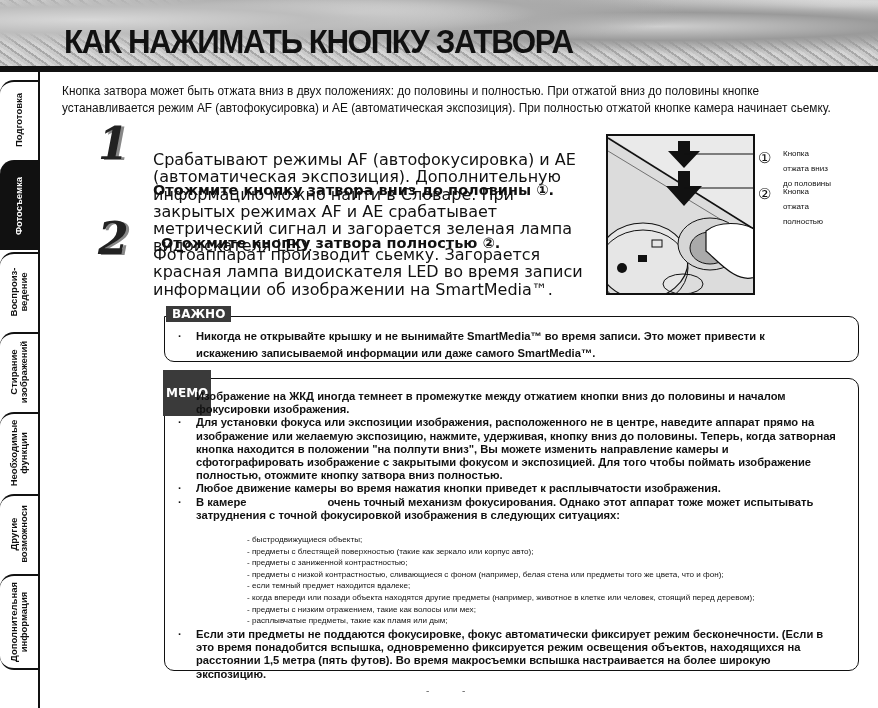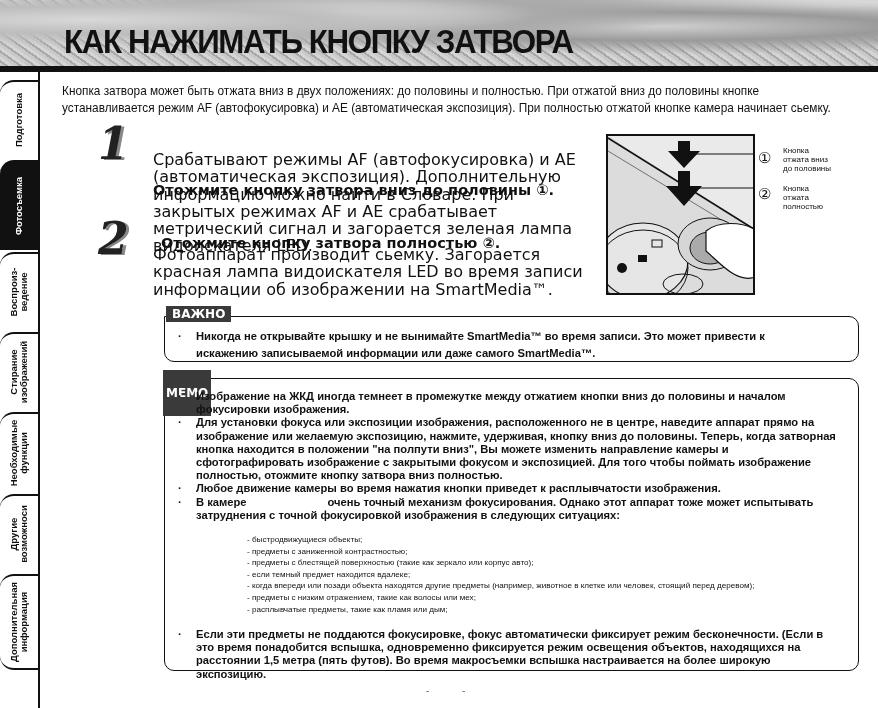--- a/index.html
+++ b/index.html
@@ -17,21 +17,21 @@
   .sidebar-line{position:absolute;left:38px;top:72px;width:2px;height:636px;background:#111;}
   .tab{position:absolute;left:0;width:38px;border-top:2px solid #111;border-top-left-radius:14px;box-sizing:border-box;display:flex;align-items:center;justify-content:center;}
   .tab span{display:block;transform:rotate(-90deg);white-space:pre;text-align:center;font-size:9.5px;font-weight:bold;line-height:10px;color:#111;}
   .tab.active{background:#111;}
   .tab.active span{color:#fff;}
   .intro{position:absolute;left:62px;top:83px;width:810px;font-size:12.2px;line-height:17px;transform:scaleX(0.97);transform-origin:left;}
   .step-num{position:absolute;font-family:"DejaVu Serif",serif;font-style:italic;font-weight:bold;font-size:44px;color:#222;text-shadow:3px 1px 0 #888;}
   .step-title{position:absolute;left:153px;font-family:"DejaVu Sans",sans-serif;font-weight:bold;font-size:14.5px;}
   .step-body{position:absolute;left:153px;width:430px;font-family:"DejaVu Sans",sans-serif;font-size:16px;line-height:17.3px;}
   .photo{position:absolute;left:606px;top:134px;width:149px;height:161px;border:2px solid #111;box-sizing:border-box;background:#e9e9e9;overflow:hidden;}
-  .callout{position:absolute;left:783px;font-size:8px;line-height:9px;color:#111;}
+  .callout{position:absolute;left:783px;font-size:8px;line-height:15px;color:#111;}
   .circ{position:absolute;left:758px;font-size:15px;line-height:15px;}
   .box{position:absolute;border:1.3px solid #111;border-radius:0 10px 10px 10px;box-sizing:border-box;}
   .box-label{position:absolute;background:#3a3a3a;color:#fff;font-weight:bold;font-family:"DejaVu Sans",sans-serif;font-size:12px;padding:1px 6px;}
   .bullets{position:absolute;font-size:11.2px;line-height:13.2px;}
   .b{position:relative;padding-left:22px;font-weight:bold;}
   .b::before{content:"·";position:absolute;left:4px;top:0;font-weight:bold;}
   .sub{position:absolute;left:247px;font-size:8.1px;line-height:11.6px;}
   .pager{position:absolute;top:685px;font-size:10px;color:#666;}
 </style>
 </head>
@@ -121,22 +121,23 @@
 <div class="box" style="left:164px;top:378px;width:695px;height:293px;"></div>
 <div class="box-label" style="left:163px;top:370px;padding:16px 3px;">MEMO</div>
 <div class="bullets" style="left:174px;top:390px;width:665px;">
   <div class="b">Изображение на ЖКД иногда темнеет в промежутке между отжатием кнопки вниз до половины и началом фокусировки изображения.</div>
   <div class="b">Для установки фокуса или экспозиции изображения, расположенного не в центре, наведите аппарат прямо на изображение или желаемую экспозицию, нажмите, удерживая, кнопку вниз до половины. Теперь, когда затворная кнопка находится в положении "на полпути вниз", Вы можете  изменить направление камеры и сфотографировать изображение с закрытыми фокусом и экспозицией. Для того чтобы поймать изображение полностью, отожмите кнопку затвора вниз полностью.</div>
   <div class="b">Любое движение камеры во время нажатия кнопки приведет к расплывчатости изображения.</div>
   <div class="b" style="white-space:pre-wrap;">В камере                          очень точный механизм фокусирования. Однако этот аппарат тоже может испытывать затруднения с точной фокусировкой изображения в следующих ситуациях:</div>
 </div>
 <div class="sub" style="top:534px;">
   <div>- быстродвижущиеся объекты;</div>
+  <div>- предметы  с блестящей поверхностью (такие как зеркало или корпус авто);</div>
   <div>- предметы с заниженной контрастностью;</div>
-  <div>- предметы  с блестящей поверхностью (такие как зеркало или корпус авто);</div>
+  <div>- предметы с низкой контрастностью, сливающиеся с фоном (например, белая стена или предметы того же цвета, что и фон);</div>
   <div>- если темный предмет находится вдалеке;</div>
   <div>- когда впереди или позади объекта находятся другие предметы (например, животное в клетке или человек, стоящий перед деревом);</div>
   <div>- предметы с низким отражением, такие как волосы или мех;</div>
   <div>- расплывчатые предметы, такие как пламя или дым;</div>
 </div>
 <div class="bullets" style="left:174px;top:628px;width:665px;">
   <div class="b">Если эти предметы не поддаются фокусировке, фокус автоматически фиксирует режим бесконечности. (Если в это время понадобится вспышка, одновременно фиксируется режим освещения объектов, находящихся на расстоянии 1,5 метра (пять футов). Во время макросъемки вспышка настраивается на более широкую экспозицию.</div>
 </div>
 
 <div class="pager" style="left:426px;">-</div>

